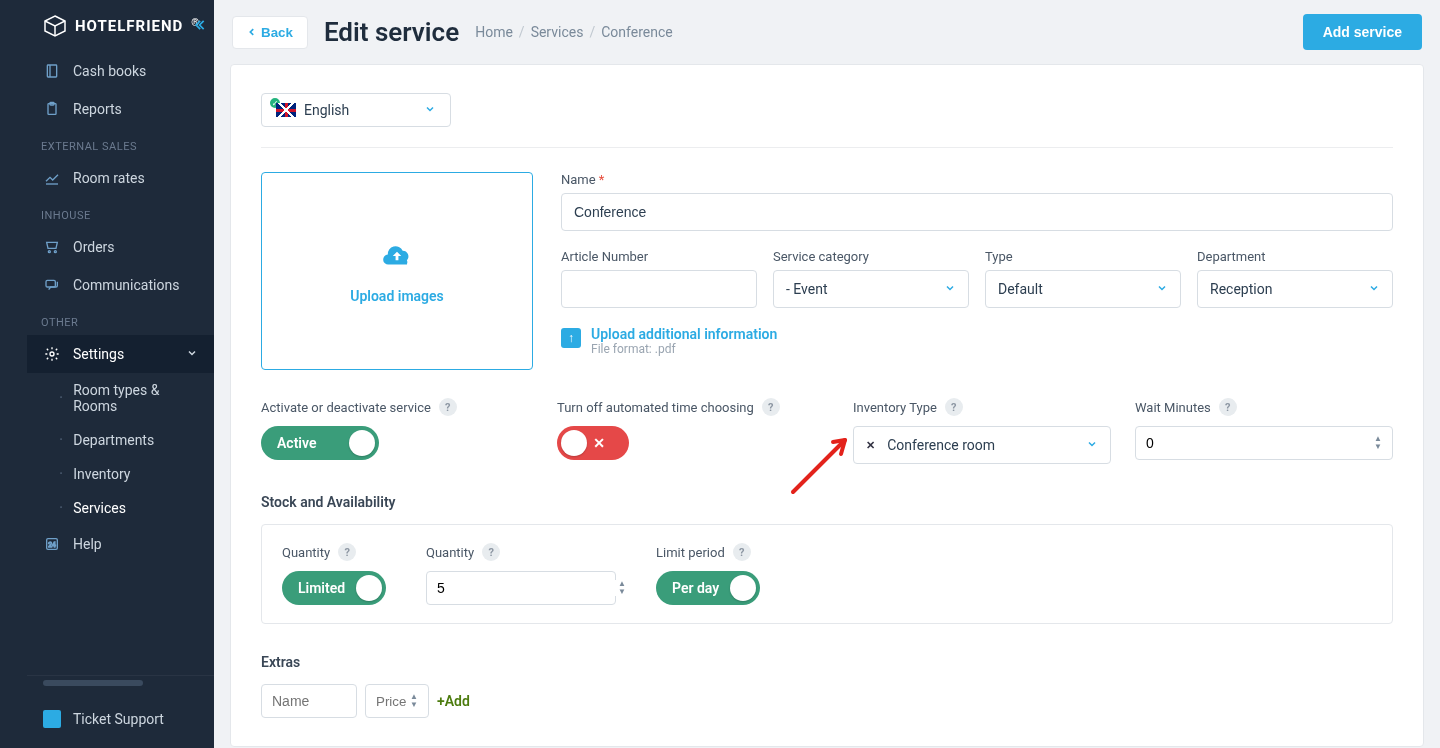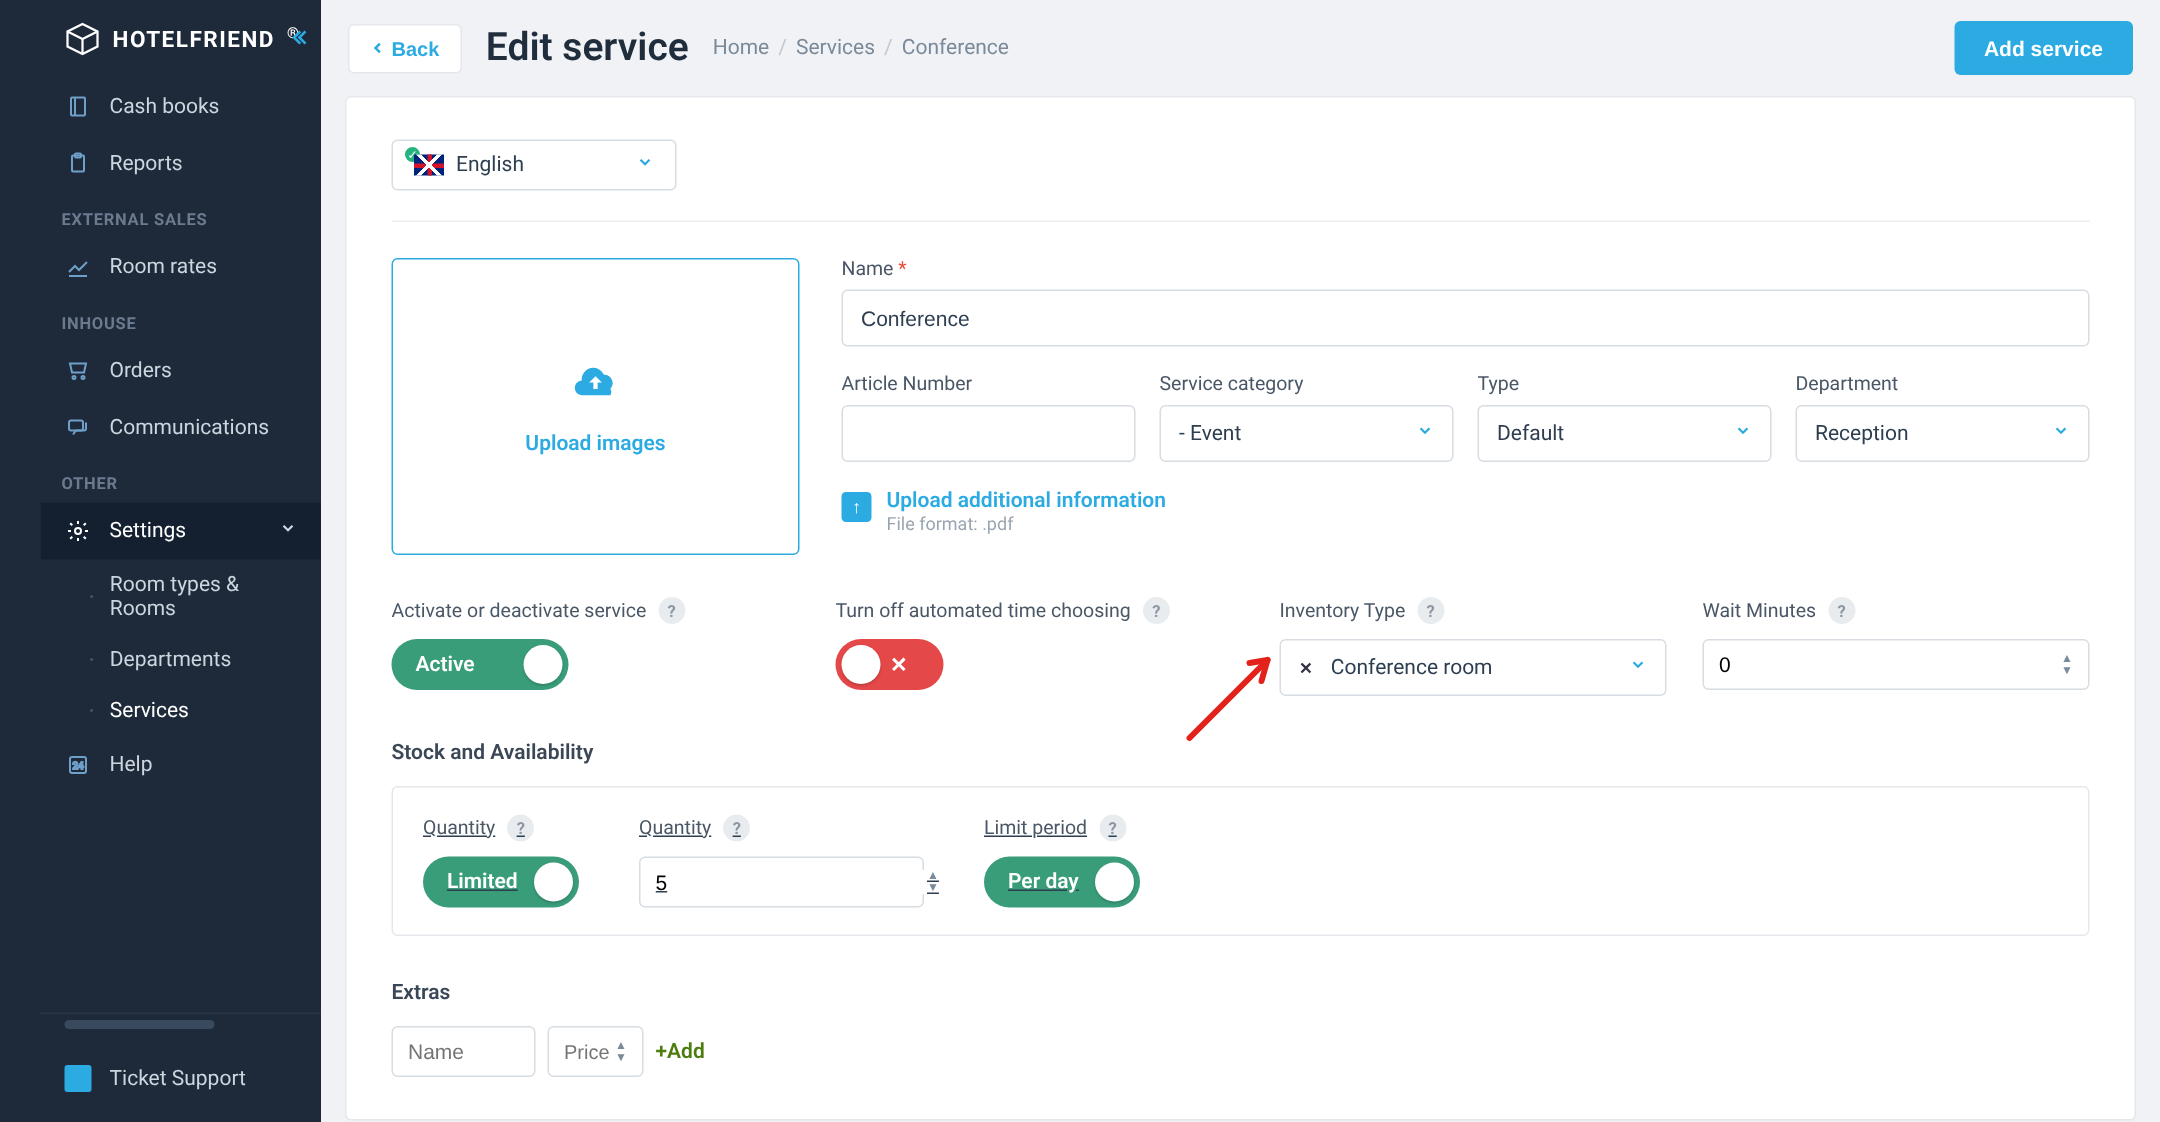--- a/index.html
+++ b/index.html
@@ -44,21 +44,20 @@
     color: #2cabe3;
     cursor: pointer;
   }
   .sidebar-scroll { flex: 1; overflow-y: auto; }
   .nav-section-label {
     color: #6b7a8f;
     font-size: 11px;
     letter-spacing: 0.5px;
     padding: 12px 14px 6px;
     text-transform: uppercase;
-    font-weight: bold;
   }
   .nav-item {
     display: flex;
     align-items: center;
     gap: 12px;
     padding: 10px 16px;
     cursor: pointer;
     color: #cdd6df;
     font-size: 14px;
   }
@@ -289,21 +288,21 @@
     border: none; flex: 1; font-size: 14px; outline: none;
   }
   .spin { display: flex; flex-direction: column; gap: 0; color: #7a8a9a; font-size: 8px; line-height: 8px; cursor: pointer; }
   .section-title {
     font-size: 14px; color: #3a4756; font-weight: 600;
     margin: 30px 0 14px;
   }
   .panel {
     border: 1px solid #e4e7eb; border-radius: 4px;
     padding: 18px 20px;
-    display: flex; gap: 40px; align-items: flex-end; text-decoration: underline;
+    display: flex; gap: 40px; align-items: flex-end;
   }
   .panel .field { display: flex; flex-direction: column; }
   .toggle-sm {
     width: 104px; height: 34px; border-radius: 20px;
     background: #3a9d7a; color: #fff; font-weight: 600;
     display: flex; align-items: center; padding: 0 16px;
     position: relative; cursor: pointer;
   }
   .toggle-sm .knob { width: 26px; height: 26px; border-radius: 50%; background: #fff; position: absolute; right: 4px; box-shadow: 0 1px 2px rgba(0,0,0,0.2); }
   .extras-row {
@@ -412,20 +411,23 @@
           <svg width="12" height="12" viewBox="0 0 24 24" fill="none" stroke="#cdd6df" stroke-width="3">
               <path d="M6 9l6 6 6-6"></path>
             </svg>
         </span>
       </div>
       <div class="sub-item">
           <span>Room types &amp; Rooms</span>
         </div>
       <div class="sub-item">
           <span>Departments</span>
+        </div>
+      <div class="sub-item">
+          <span>Inventory</span>
         </div>
       <div class="sub-item active">
           <span>Services</span>
         </div>
 
       <div class="nav-item">
         <span class="nav-icon">
           <svg width="16" height="16" viewBox="0 0 24 24" fill="none" stroke="currentColor" stroke-width="2">
               <rect x="4" y="4" width="16" height="16" rx="2"></rect>
               <text x="12" y="16" text-anchor="middle" font-size="10" fill="currentColor">24</text>

